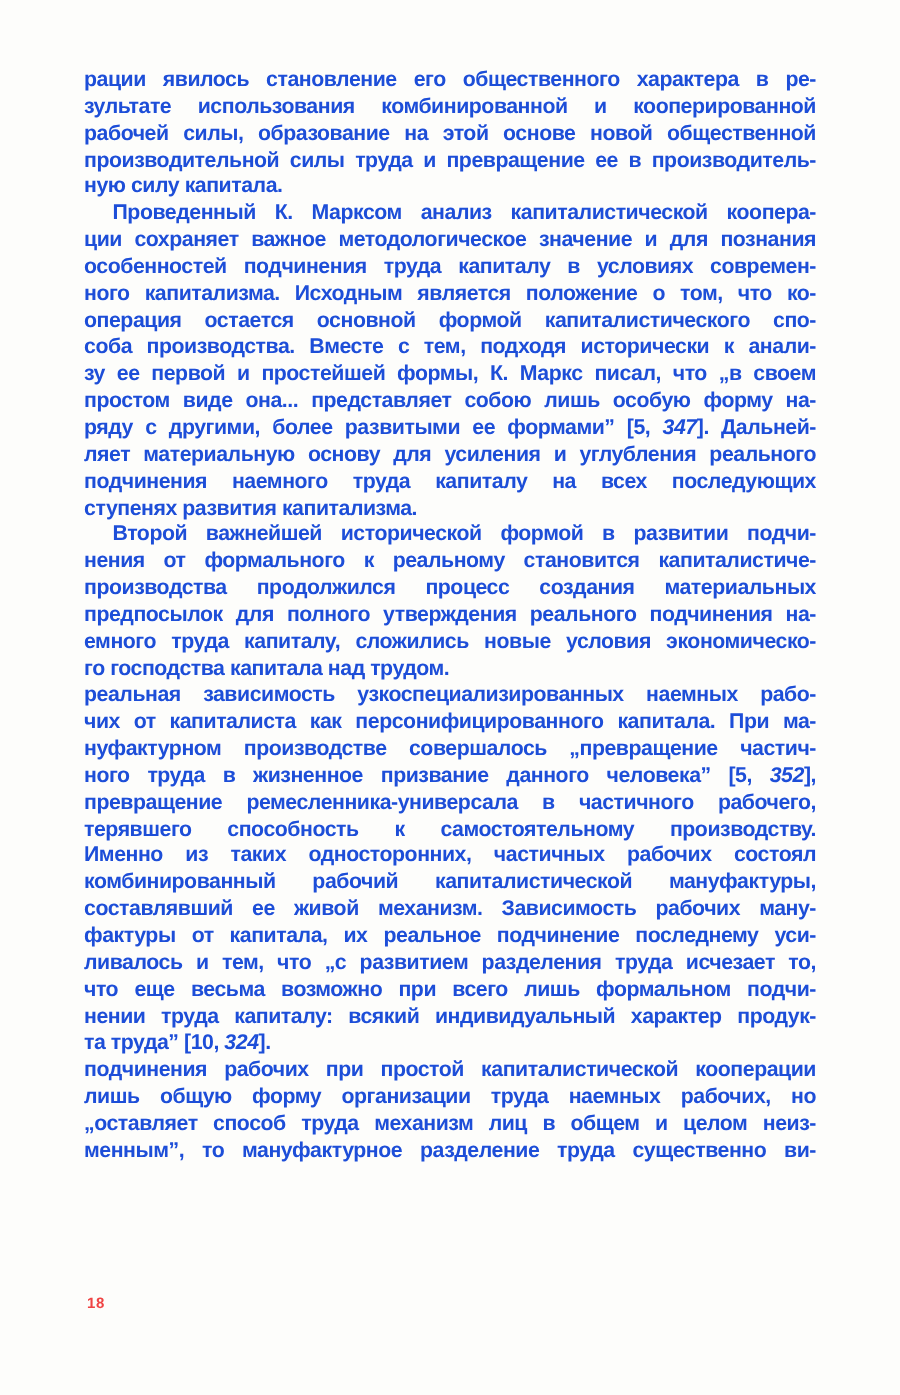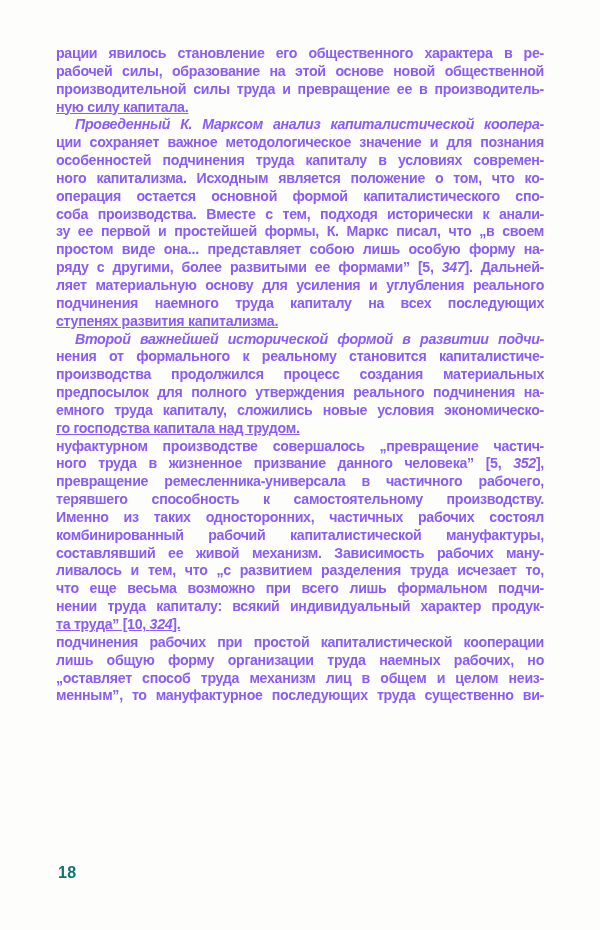--- a/index.html
+++ b/index.html
@@ -16,60 +16,59 @@
     position: absolute;
     left: 0; top: 0;
     width: 600px; height: 930px;
     background: #fdfdfb;
   }
   .text-block {
     position: absolute;
     left: 56px;
     top: 45px;
     width: 488px;
-    color: #8b5cf6;
+    color: #1d4ed8;
     font-size: 14.2px;
     font-weight: 700;
     letter-spacing: -0.3px;
     line-height: 17.85px;
   }
   .line {
     text-align: justify;
     text-align-last: justify;
     min-height: 17.85px;
   }
   .line.last {
     text-align: left;
     text-align-last: left;
-    text-decoration: underline;
   }
   .line.indent {
     text-indent: 19px;
-    font-style: italic;
   }
   .line i {
     font-style: italic;
   }
   .page-number {
     position: absolute;
     left: 58px;
     top: 864px;
-    font-size: 16px;
+    font-size: 10px;
     font-weight: 700;
     letter-spacing: 0.4px;
-    color: #0f766e;
+    color: #ef4444;
   }
 </style>
 </head>
 <body>
 
 <div class="page">
   <div class="text-block">
       <div>
         <div class="line">рации явилось становление его общественного характера в ре-</div>
+        <div class="line">зультате использования комбинированной и кооперированной</div>
         <div class="line">рабочей силы, образование на этой основе новой общественной</div>
         <div class="line">производительной силы труда и превращение ее в производитель-</div>
         <div class="line last">ную силу капитала.</div>
       </div>
       <div>
         <div class="line indent">Проведенный К. Марксом анализ капиталистической коопера-</div>
         <div class="line">ции сохраняет важное методологическое значение и для познания</div>
         <div class="line">особенностей подчинения труда капиталу в условиях современ-</div>
         <div class="line">ного капитализма. Исходным является положение о том, что ко-</div>
         <div class="line">операция остается основной формой капиталистического спо-</div>
@@ -83,33 +82,36 @@
       </div>
       <div>
         <div class="line indent">Второй важнейшей исторической формой в развитии подчи-</div>
         <div class="line">нения от формального к реальному становится капиталистиче-</div>
         <div class="line">производства продолжился процесс создания материальных</div>
         <div class="line">предпосылок для полного утверждения реального подчинения на-</div>
         <div class="line">емного труда капиталу, сложились новые условия экономическо-</div>
         <div class="line last">го господства капитала над трудом.</div>
       </div>
       <div>
+        <div class="line">реальная зависимость узкоспециализированных наемных рабо-</div>
+        <div class="line">чих от капиталиста как персонифицированного капитала. При ма-</div>
         <div class="line">нуфактурном производстве совершалось „превращение частич-</div>
         <div class="line">ного труда в жизненное призвание данного человека” [5, <i>352</i>],</div>
         <div class="line">превращение ремесленника-универсала в частичного рабочего,</div>
         <div class="line">терявшего способность к самостоятельному производству.</div>
         <div class="line">Именно из таких односторонних, частичных рабочих состоял</div>
         <div class="line">комбинированный рабочий капиталистической мануфактуры,</div>
         <div class="line">составлявший ее живой механизм. Зависимость рабочих ману-</div>
+        <div class="line">фактуры от капитала, их реальное подчинение последнему уси-</div>
         <div class="line">ливалось и тем, что „с развитием разделения труда исчезает то,</div>
         <div class="line">что еще весьма возможно при всего лишь формальном подчи-</div>
         <div class="line">нении труда капиталу: всякий индивидуальный характер продук-</div>
         <div class="line last">та труда” [10, <i>324</i>].</div>
       </div>
       <div>
         <div class="line">подчинения рабочих при простой капиталистической кооперации</div>
         <div class="line">лишь общую форму организации труда наемных рабочих, но</div>
         <div class="line">„оставляет способ труда механизм лиц в общем и целом неиз-</div>
-        <div class="line">менным”, то мануфактурное последующих труда существенно ви-</div>
+        <div class="line">менным”, то мануфактурное разделение труда существенно ви-</div>
       </div>
     </div>
   <div class="page-number">18</div>
 </div>
 
 </body></html>

